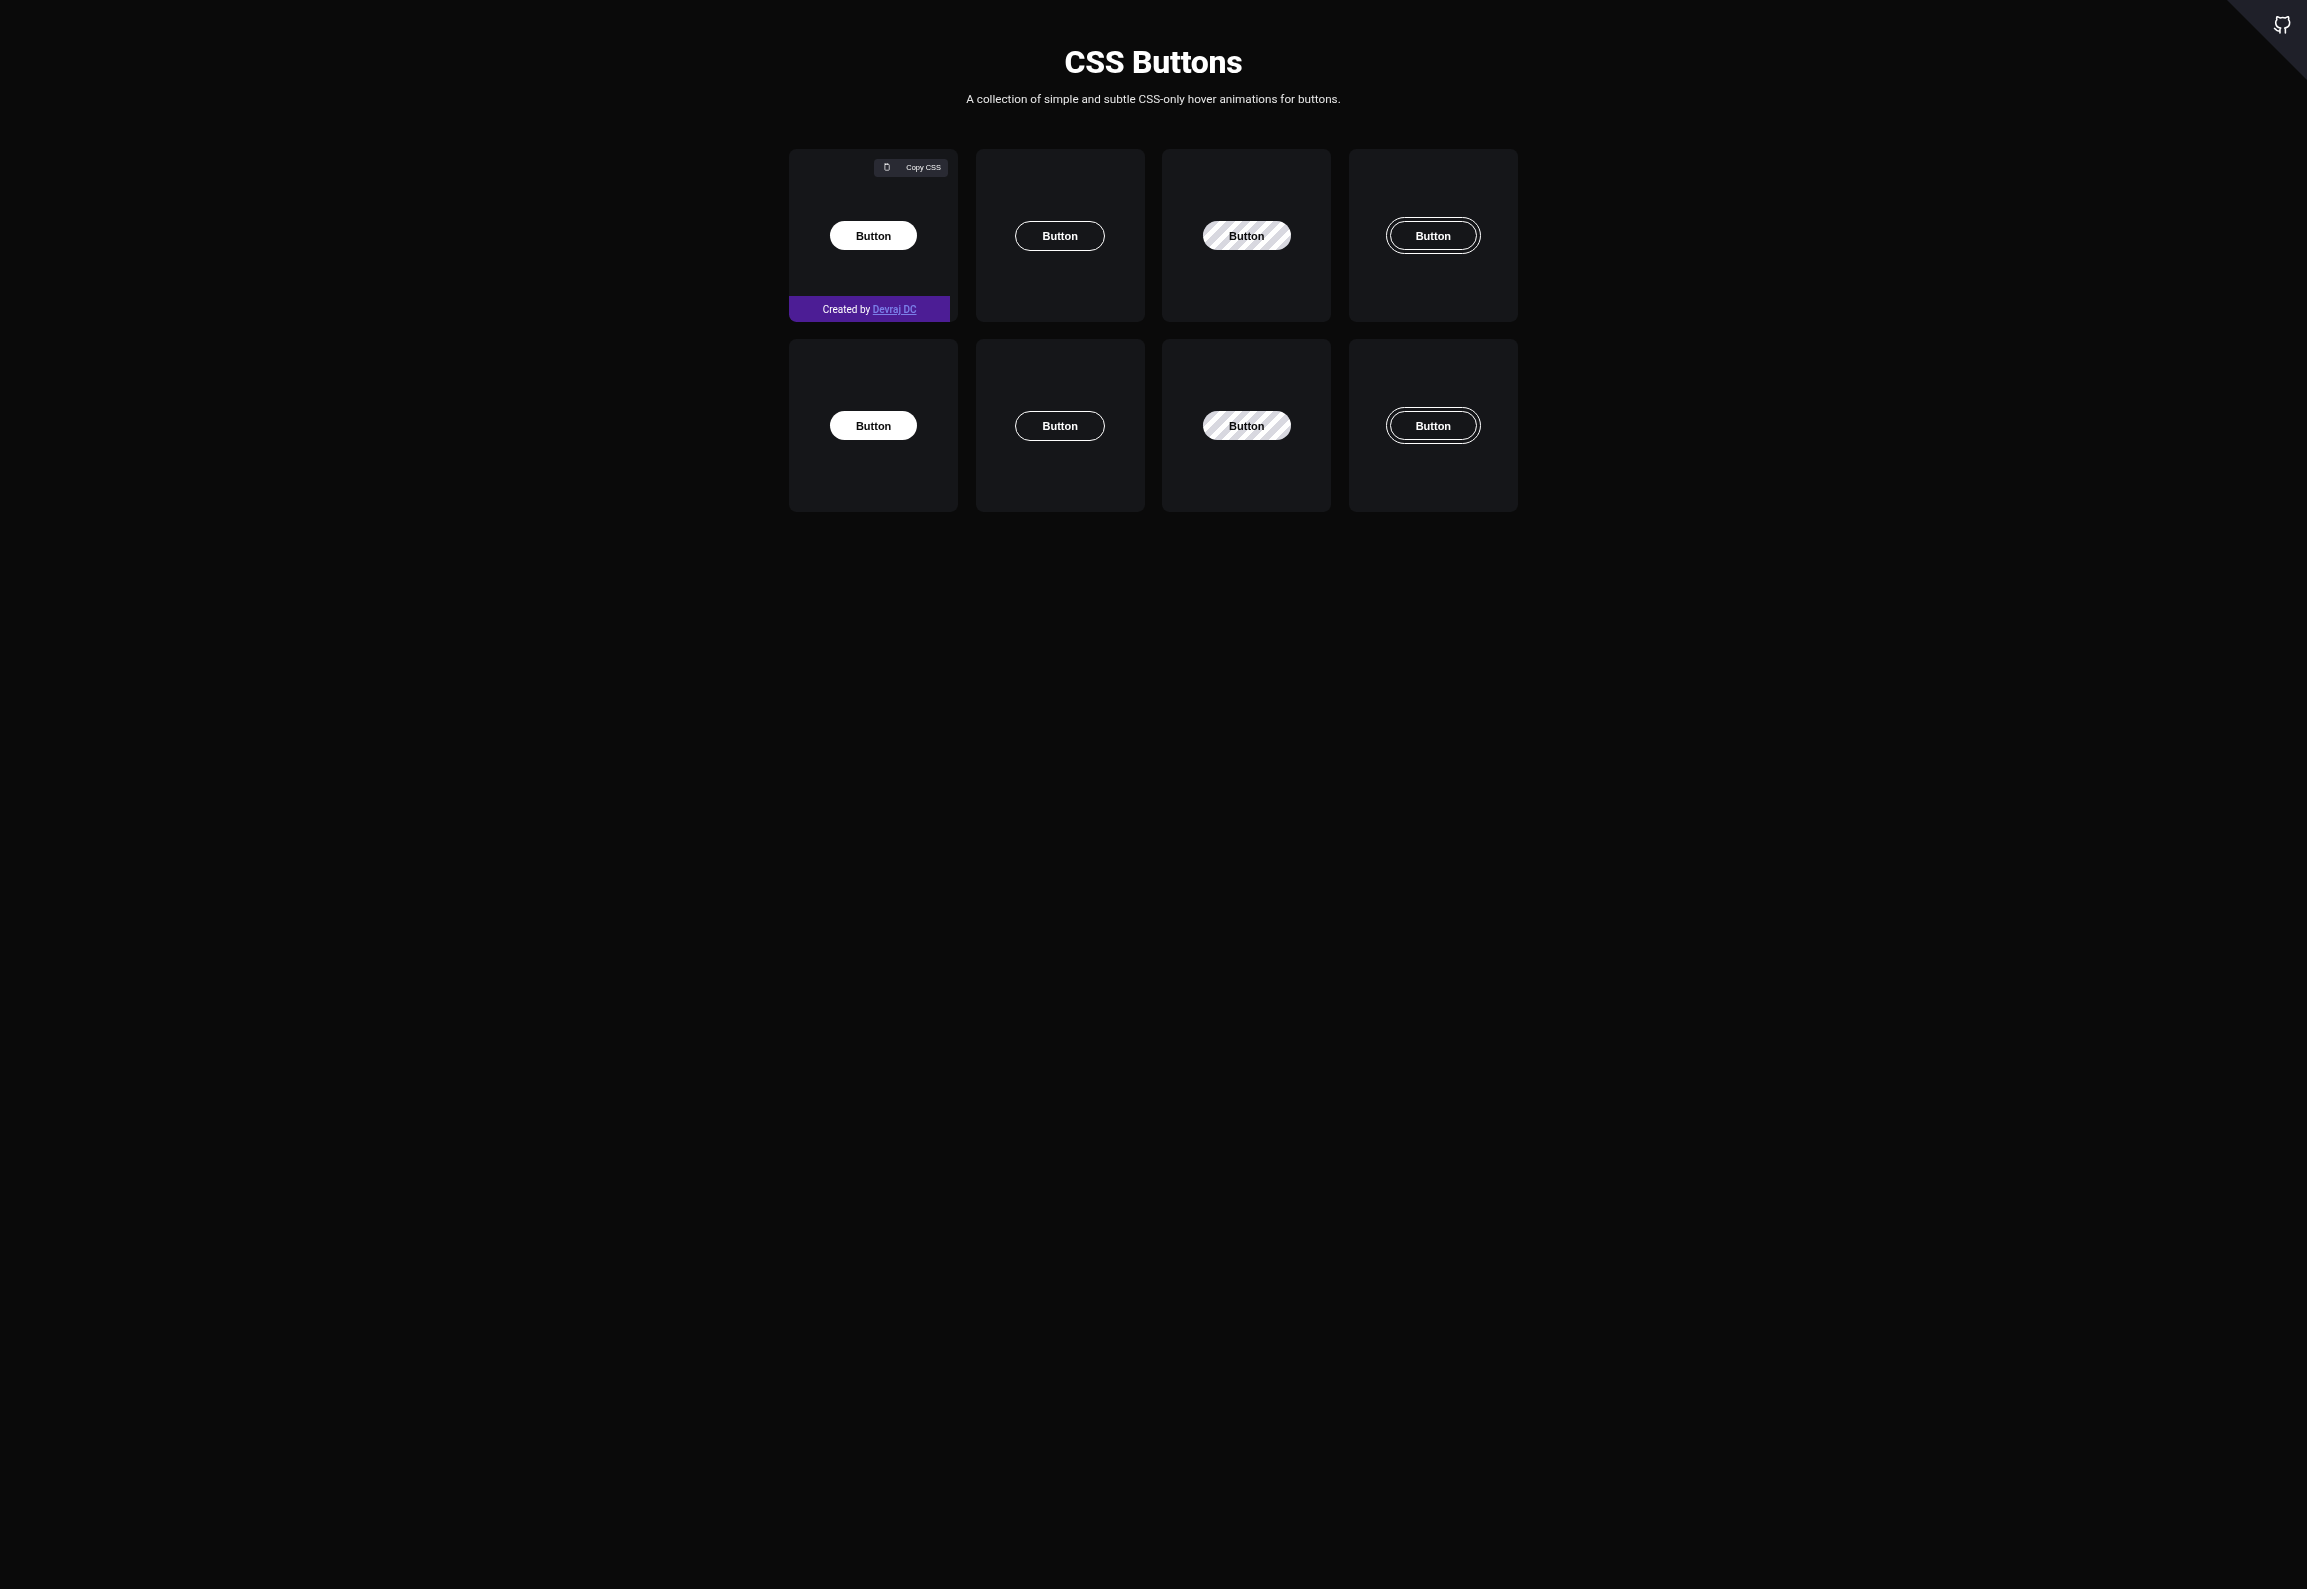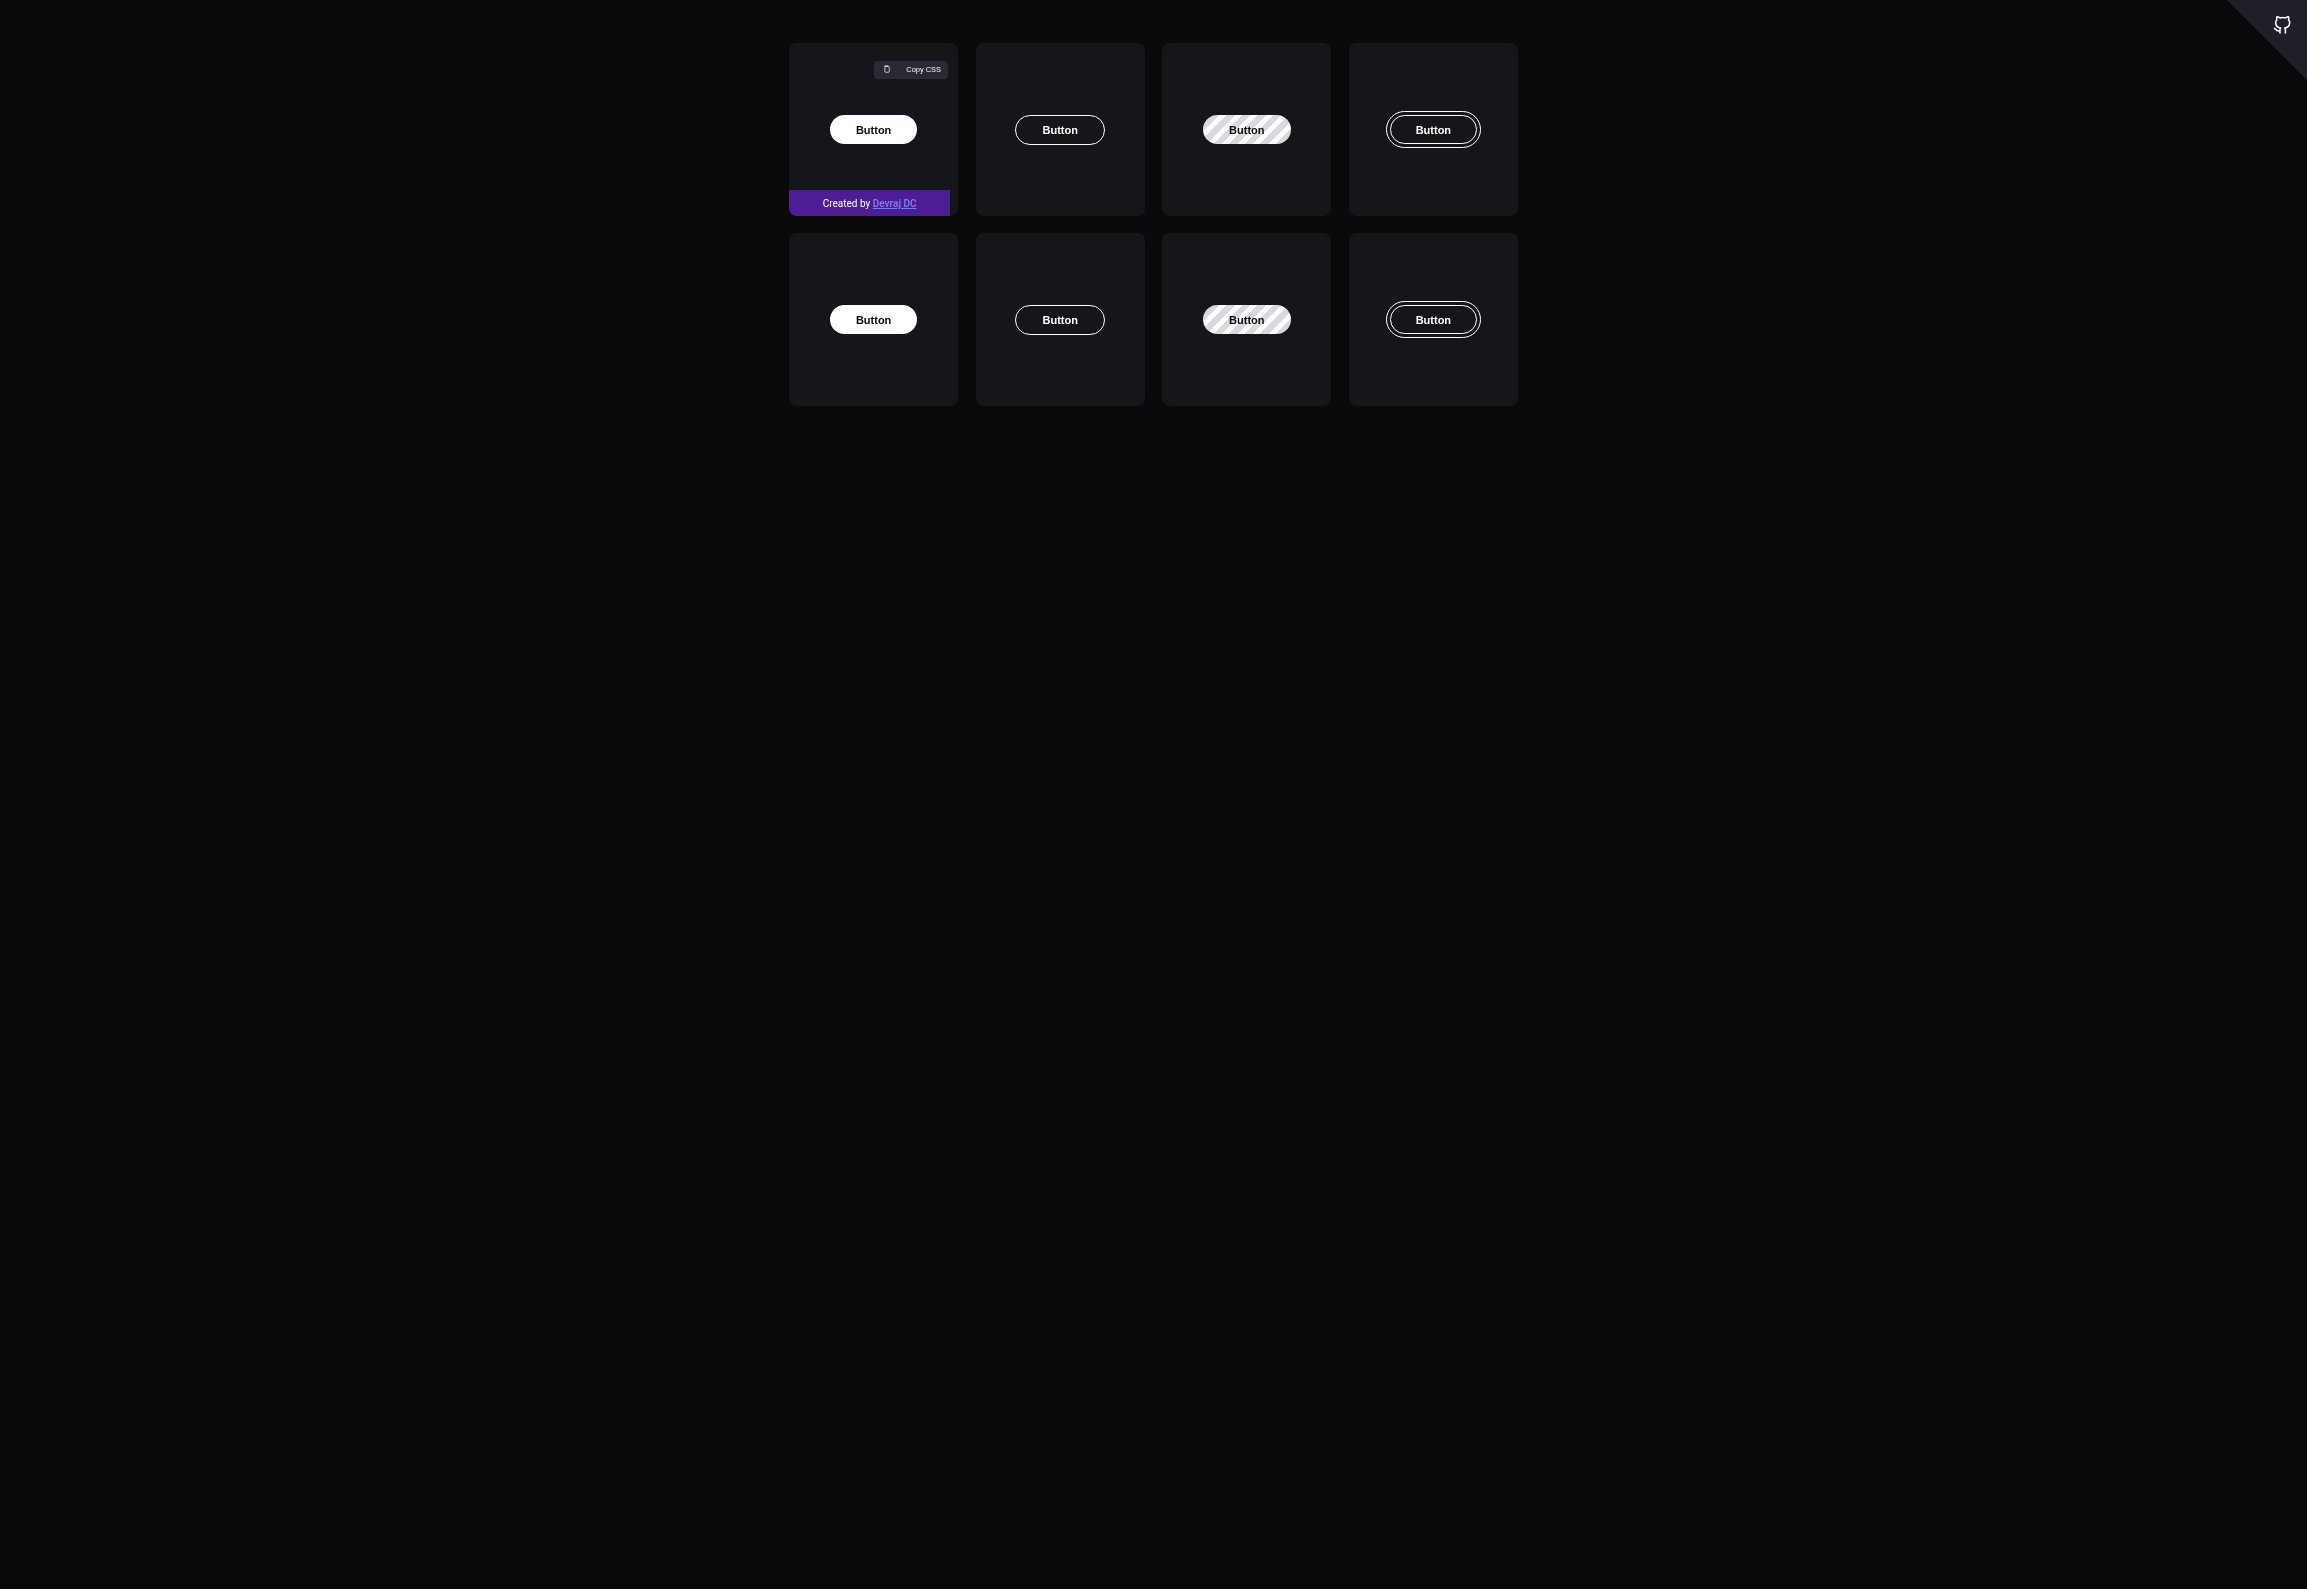--- a/index.html
+++ b/index.html
@@ -85,21 +85,20 @@
       background-color: #292a33;
       border: none;
       color: #ffffff;
       padding: 4.3px 7.4px;
       border-radius: 3.7px;
       font-size: 7.4px;
       cursor: pointer;
       display: flex;
       align-items: center;
       gap: 16px;
-      margin-top: 8px;
     }
 
     .card-footer {
       position: absolute;
       bottom: 0;
       left: 0;
       right: 8px;
       background-color: #4c1d95;
       padding: 7.4px;
       text-align: center;
@@ -207,20 +206,24 @@
 <body>
 
 <div class="github-corner"></div>
 <a href="#" class="github-icon">
   <svg width="18.6" height="18.6" viewBox="0 0 24 24" fill="none" stroke="currentColor" stroke-width="2" stroke-linecap="round" stroke-linejoin="round">
     <path d="M9 19c-5 1.5-5-2.5-7-3m14 6v-3.87a3.37 3.37 0 0 0-.94-2.61c3.14-.35 6.44-1.54 6.44-7A5.44 5.44 0 0 0 20 4.77 5.07 5.07 0 0 0 19.91 1S18.73.65 16 2.48a13.38 13.38 0 0 0-7 0C6.27.65 5.09 1 5.09 1A5.07 5.07 0 0 0 5 4.77a5.44 5.44 0 0 0-1.5 3.78c0 5.42 3.3 6.61 6.44 7A3.37 3.37 0 0 0 9 18.13V22"></path>
   </svg>
 </a>
 
 <div class="container">
+  <div class="header">
+    <h1 class="title">CSS Buttons</h1>
+    <p class="subtitle">A collection of simple and subtle CSS-only hover animations for buttons.</p>
+  </div>
 
   <div class="grid">
 
     <div class="card">
       <button class="copy-css-btn">
         <svg width="8.7" height="8.7" viewBox="0 0 24 24" fill="none" stroke="currentColor" stroke-width="2" stroke-linecap="round" stroke-linejoin="round">
           <rect x="8" y="4" width="12" height="16" rx="2" ry="2"></rect>
           <path d="M16 4V2a2 2 0 0 0-2-2h-4a2 2 0 0 0-2 2v2"></path>
         </svg>
         <span>Copy CSS</span>

